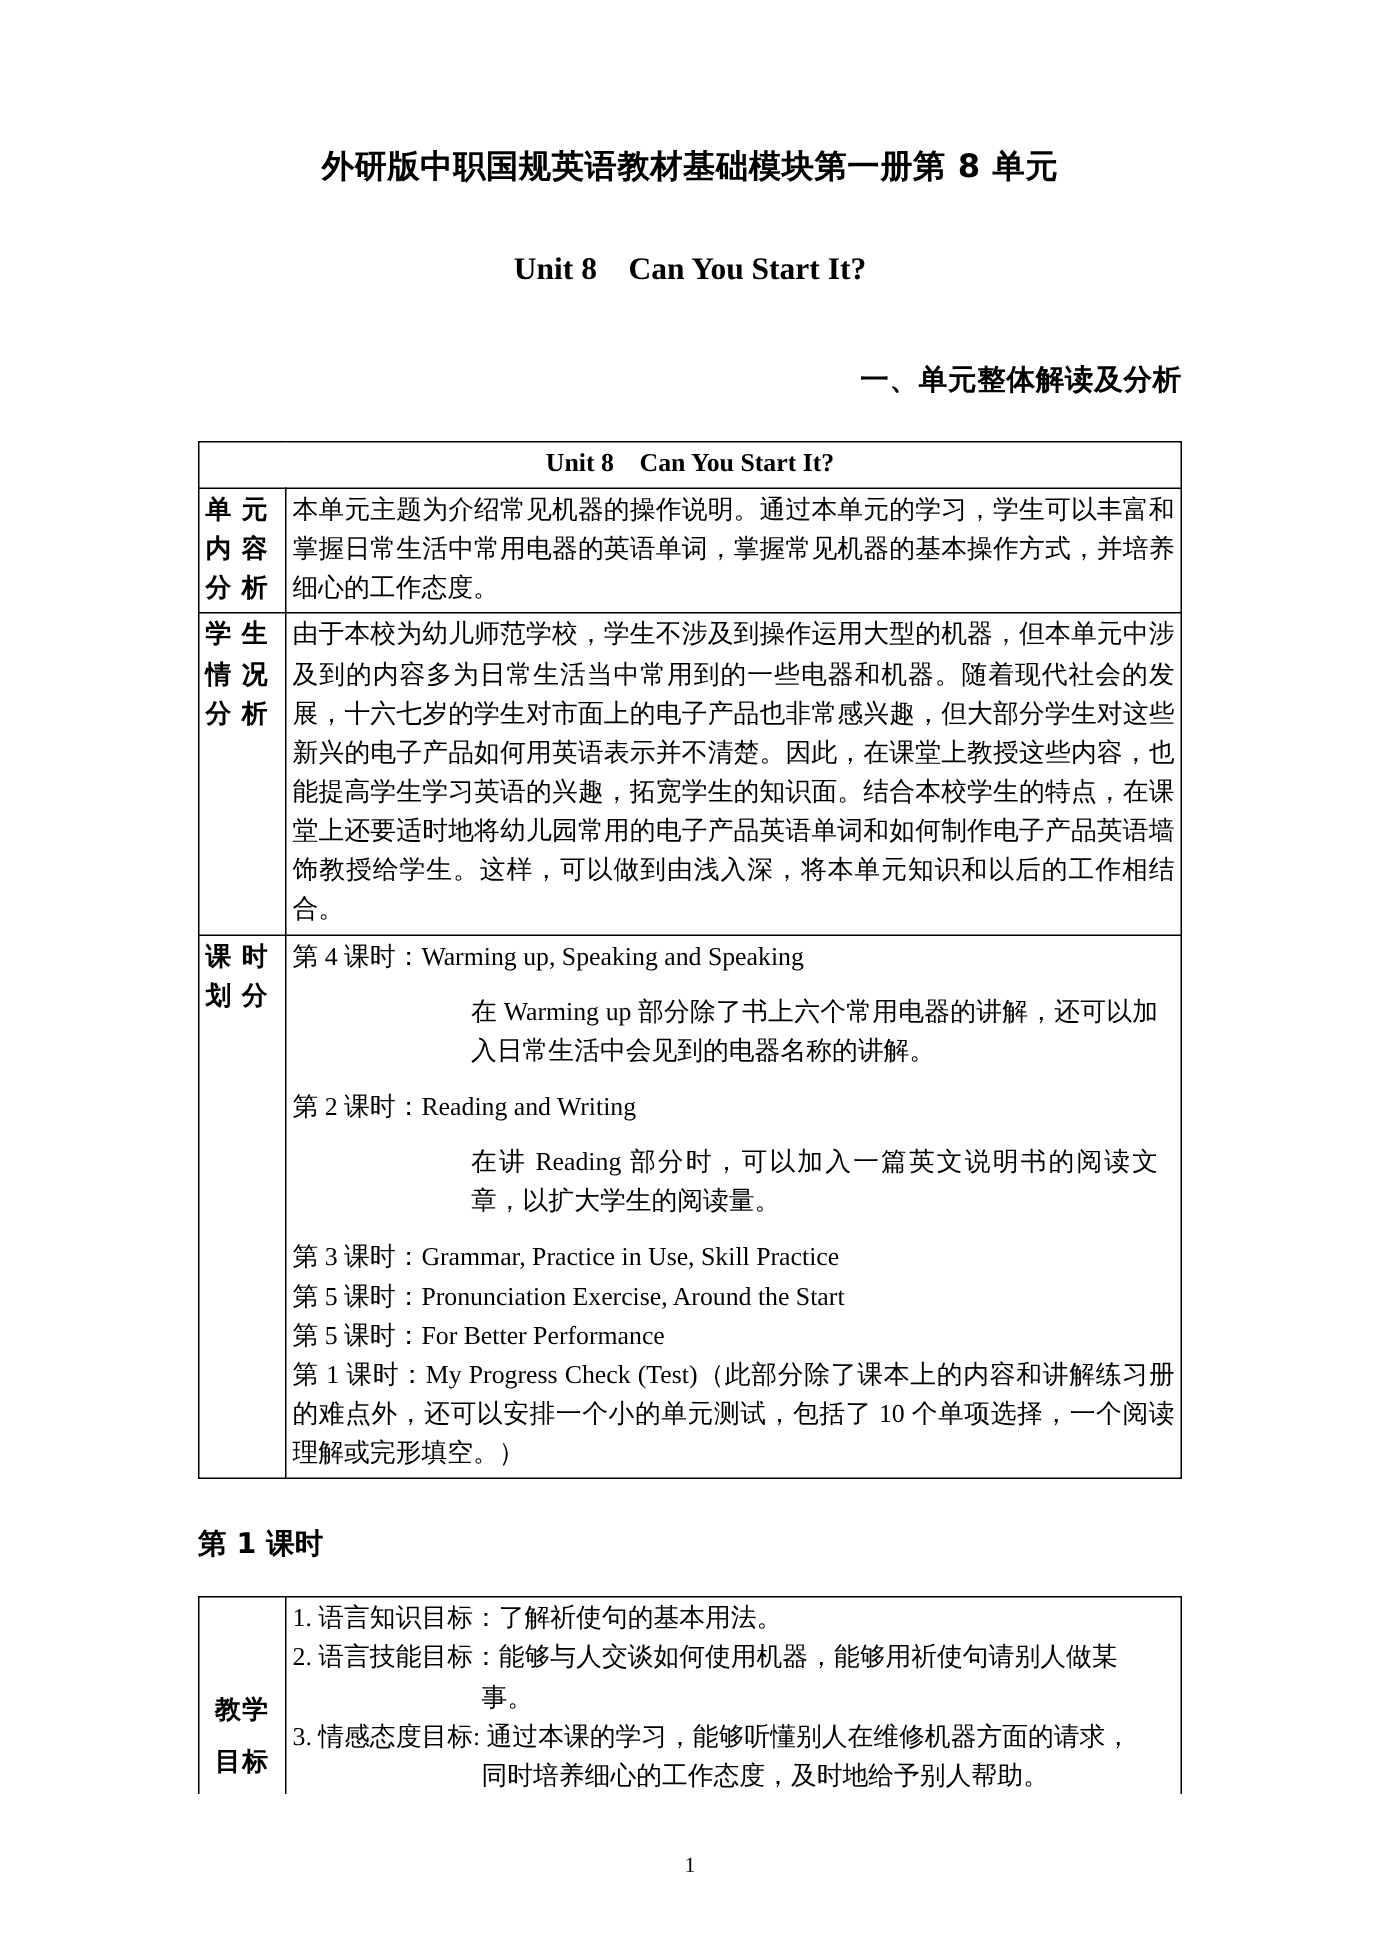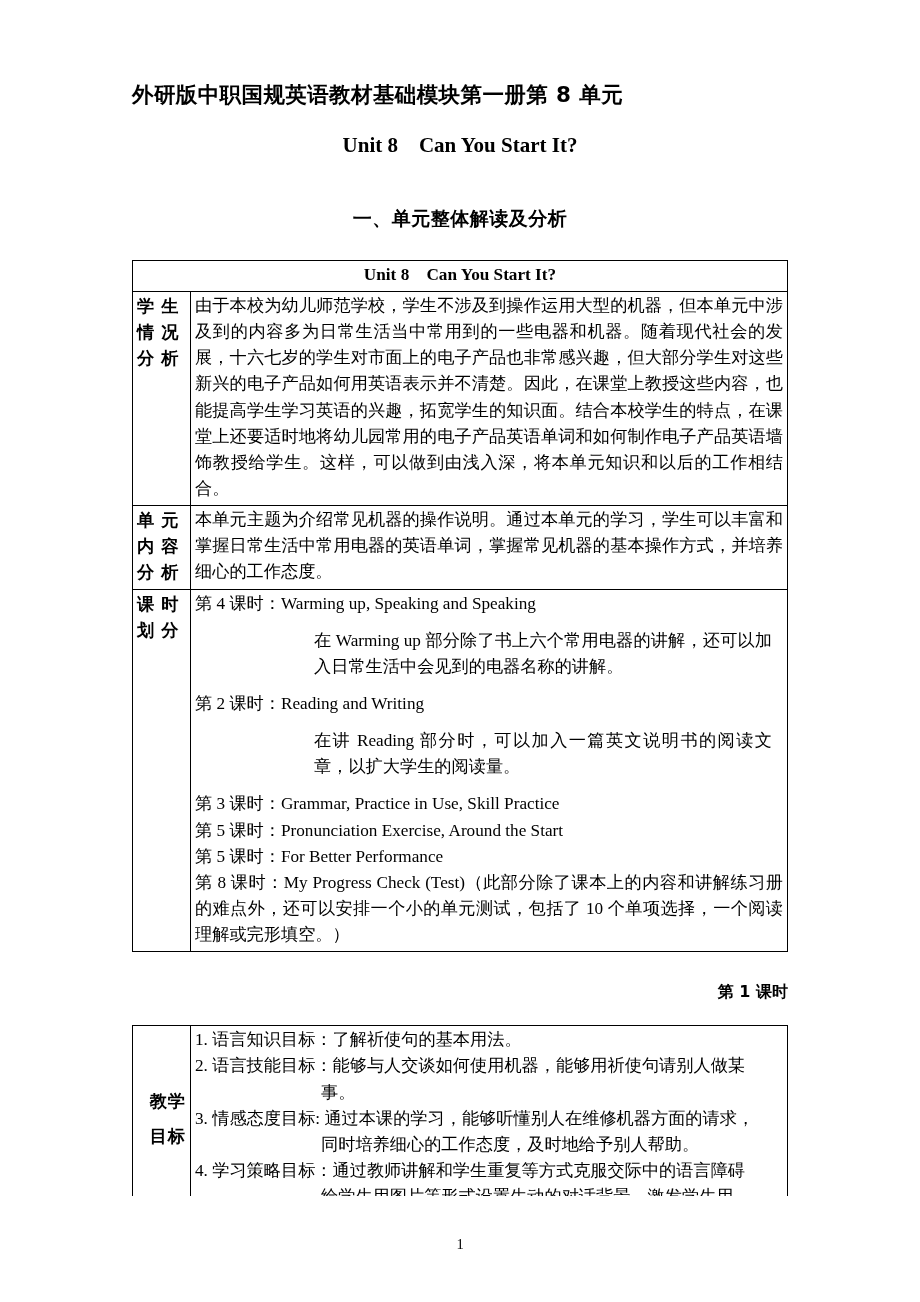--- a/index.html
+++ b/index.html
@@ -25,53 +25,54 @@
   }
   .content {
     position: absolute;
     left: 132px;
     top: 0;
     width: 656px;
   }
 
   
   .doc-title {
+    text-align: center;
     font-family: "DejaVu Sans", "Liberation Sans", sans-serif;
     font-weight: bold;
     font-size: 21.5px;
     letter-spacing: 0.4px;
-    margin: 0;
+    margin: 17px;
     padding-top: 82px;
     line-height: 1.25;
     white-space: nowrap;
   }
   .doc-subtitle {
     text-align: center;
     font-family: "Liberation Serif", "DejaVu Serif", serif;
     font-weight: bold;
     font-size: 21px;
     margin: 0;
     padding-top: 24px;
     white-space: pre;
   }
   .section-heading {
     font-family: "DejaVu Sans", "Liberation Sans", sans-serif;
     font-weight: bold;
     font-size: 19px;
     letter-spacing: 0.5px;
     margin: 0;
-    text-align: center;
+    text-align: right;
   }
   #sec1 { padding-top: 48px; }
   #sec2 { padding-top: 40px; }
   .lesson-heading {
     font-family: "DejaVu Sans", "Liberation Sans", sans-serif;
     font-weight: bold;
-    font-size: 16px;
-    text-align: right;
+    font-size: 19px;
+    text-align: left;
     margin: 0;
     padding-top: 30px;
   }
 
   
   table.doc-table {
     border-collapse: collapse;
     width: 656px;
     table-layout: fixed;
     margin: 0;
@@ -91,21 +92,21 @@
     box-sizing: border-box;
     text-align: left;
     font-family: "DejaVu Sans", "Liberation Sans", sans-serif;
     font-weight: bold;
     font-size: 17.2px;
     line-height: 1.52;
     letter-spacing: 0.5px;
     padding-left: 5px;
     padding-right: 3px;
   }
-  td.label-cell.mid { vertical-align: middle; text-align: right; }
+  td.label-cell.mid { vertical-align: middle; text-align: center; }
   td.label-cell .lbl-line { display: block; white-space: pre; }
   td.label-cell.mid .lbl-line { margin: 9px 0; letter-spacing: 1px; }
 
   td.header-cell {
     text-align: center;
     font-weight: bold;
     font-family: "Liberation Serif", "DejaVu Serif", serif;
     font-size: 18px;
     white-space: pre;
     padding: 2px 4px 4px 4px;
@@ -190,60 +191,60 @@
           <col style="width:58px">
           <col>
         </colgroup>
       <tbody>
         <tr>
           <td class="header-cell" colspan="2">Unit 8    Can You Start It?</td>
         </tr>
 
         <tr>
           <td class="label-cell">
+            <span class="lbl-line">单 元</span>
+            <span class="lbl-line">内 容</span>
+            <span class="lbl-line">分 析</span>
+          </td>
+          <td class="body-cell">
+            <p>本单元主题为介绍常见机器的操作说明。通过本单元的学习，学生可以丰富和掌握日常生活中常用电器的英语单词，掌握常见机器的基本操作方式，并培养细心的工作态度。</p>
+          </td>
+        </tr>
+
+        <tr>
+          <td class="label-cell">
             <span class="lbl-line">学 生</span>
             <span class="lbl-line">情 况</span>
             <span class="lbl-line">分 析</span>
           </td>
           <td class="body-cell">
             <p>由于本校为幼儿师范学校，学生不涉及到操作运用大型的机器，但本单元中涉及到的内容多为日常生活当中常用到的一些电器和机器。随着现代社会的发展，十六七岁的学生对市面上的电子产品也非常感兴趣，但大部分学生对这些新兴的电子产品如何用英语表示并不清楚。因此，在课堂上教授这些内容，也能提高学生学习英语的兴趣，拓宽学生的知识面。结合本校学生的特点，在课堂上还要适时地将幼儿园常用的电子产品英语单词和如何制作电子产品英语墙饰教授给学生。这样，可以做到由浅入深，将本单元知识和以后的工作相结合。</p>
           </td>
         </tr>
 
         <tr>
           <td class="label-cell">
-            <span class="lbl-line">单 元</span>
-            <span class="lbl-line">内 容</span>
-            <span class="lbl-line">分 析</span>
-          </td>
-          <td class="body-cell">
-            <p>本单元主题为介绍常见机器的操作说明。通过本单元的学习，学生可以丰富和掌握日常生活中常用电器的英语单词，掌握常见机器的基本操作方式，并培养细心的工作态度。</p>
-          </td>
-        </tr>
-
-        <tr>
-          <td class="label-cell">
             <span class="lbl-line">课 时</span>
             <span class="lbl-line">划 分</span>
           </td>
           <td class="body-cell">
 
             <span class="period-row"><span class="pnum">第 4 课时：</span><span class="nowrap">Warming up, Speaking and Speaking</span></span>
             <span class="period-note">在 Warming up 部分除了书上六个常用电器的讲解，还可以加入日常生活中会见到的电器名称的讲解。</span>
 
             <span class="period-row"><span class="pnum">第 2 课时：</span><span class="nowrap">Reading and Writing</span></span>
             <span class="period-note">在讲 Reading  部分时，可以加入一篇英文说明书的阅读文章，以扩大学生的阅读量。</span>
 
             <span class="period-row"><span class="pnum">第 3 课时：</span><span class="nowrap">Grammar, Practice in Use, Skill Practice</span></span>
 
             <span class="period-row"><span class="pnum">第 5 课时：</span><span class="nowrap">Pronunciation Exercise, Around the Start</span></span>
 
             <span class="period-row"><span class="pnum">第 5 课时：</span><span class="nowrap">For Better Performance</span></span>
 
-            <span class="period-row" style="text-align:justify;text-justify:inter-ideograph;"><span class="pnum">第 8 课时：</span><span>My Progress Check (Test)（此部分除了课本上的内容和讲解练习册的难点外，还可以安排一个小的单元测试，包括了 10 个单项选择，一个阅读理解或完形填空。）</span></span>
+            <span class="period-row" style="text-align:justify;text-justify:inter-ideograph;"><span class="pnum">第 1 课时：</span><span>My Progress Check (Test)（此部分除了课本上的内容和讲解练习册的难点外，还可以安排一个小的单元测试，包括了 10 个单项选择，一个阅读理解或完形填空。）</span></span>
 
           </td>
         </tr>
       </tbody>
     </table>
 
 
     <h4 class="lesson-heading">第 1 课时</h4>
 
     <table class="doc-table" id="table-lesson1">

